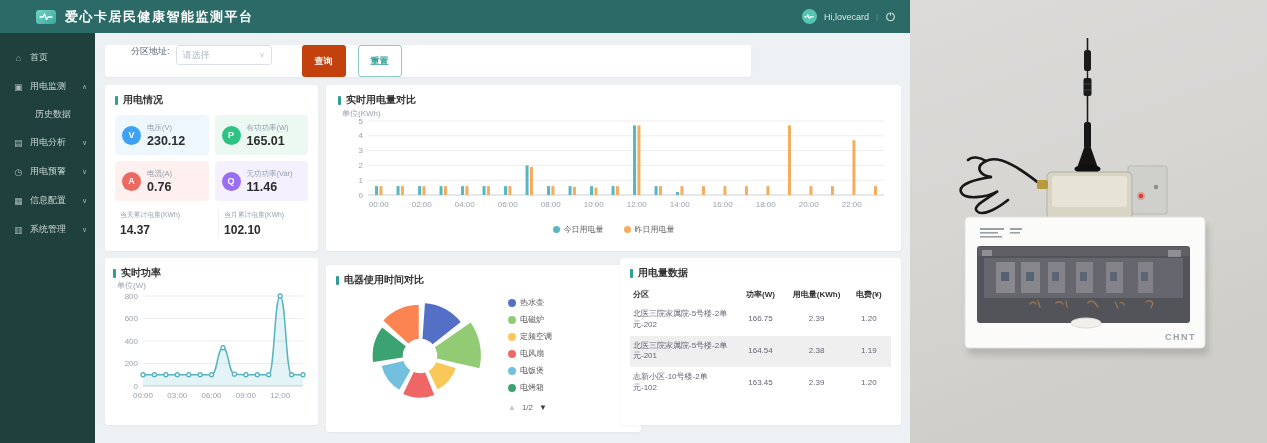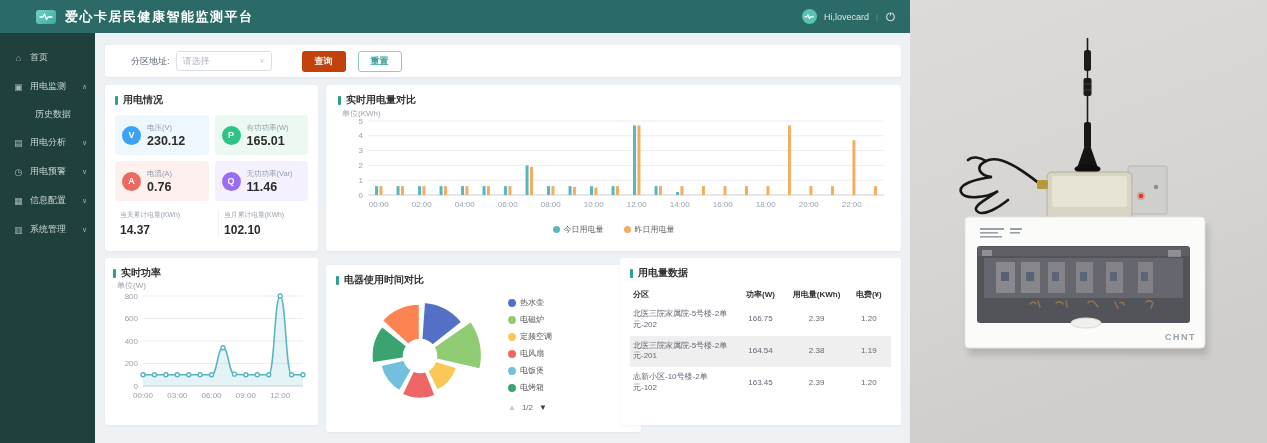--- a/index.html
+++ b/index.html
@@ -20,21 +20,21 @@
   .side-item{height:29px;display:flex;align-items:center;padding:0 8px 0 13px;color:#cbd8d5;font-size:9px;cursor:pointer;gap:6px;}
   .side-item .cicon{font-size:9px;color:#a3b8b4;width:11px;text-align:center;}
   .side-item .caret{margin-left:auto;font-size:7px;color:#a3b8b4;}
   .side-sub{height:27px;display:flex;align-items:center;padding-left:35px;color:#cbd8d5;font-size:9px;cursor:pointer;}
   .side-sub.active{background:#2a6159;color:#43d3bc;}
   .main{flex:1;background:#eef1f4;position:relative;}
   .card{position:absolute;background:#fff;border-radius:3px;box-shadow:0 1px 3px rgba(15,35,60,.05);}
   .panel-title{font-size:10px;font-weight:bold;color:#333;display:flex;align-items:center;height:14px;}
   .panel-title::before{content:"";width:3px;height:9px;background:#2f9e94;border-radius:1px;margin-right:5px;}
   
-  .filter{left:10px;top:12px;width:796px;height:32px;display:flex;align-items:center;padding-left:26px;font-size:9px;color:#5a6472;}
+  .filter{left:10px;top:12px;width:646px;height:32px;display:flex;padding-left:26px;font-size:9px;color:#5a6472;}
   .select{width:96px;height:20px;border:1px solid #dcdfe6;border-radius:3px;display:flex;align-items:center;justify-content:space-between;padding:0 6px;color:#b3bac4;background:#fff;margin-left:6px;cursor:pointer;}
   .select .chev{color:#c0c4cc;font-size:7px;}
   .btn-primary{margin-left:30px;background:#c2410c;color:#fff;border:none;border-radius:3px;font-size:9px;padding:4px 13px;font-weight:bold;cursor:pointer;}
   .btn-ghost{background:#fff;color:#2f9e94;border:1px solid #8fcac3;border-radius:3px;font-size:9px;padding:3px 12px;font-weight:bold;margin-left:12px;cursor:pointer;}
   
   .card-usage{left:10px;top:52px;width:213px;height:166px;padding:8px 10px;}
   .stats{display:grid;grid-template-columns:1fr 1fr;gap:6px;margin-top:8px;}
   .stat{border-radius:4px;padding:4px 7px;display:flex;align-items:center;gap:6px;height:40px;}
   .stat-ic{width:19px;height:19px;border-radius:50%;color:#fff;font-size:9px;font-weight:bold;display:flex;align-items:center;justify-content:center;flex:none;}
   .stat-lb{font-size:7.5px;color:#93a0ad;}

